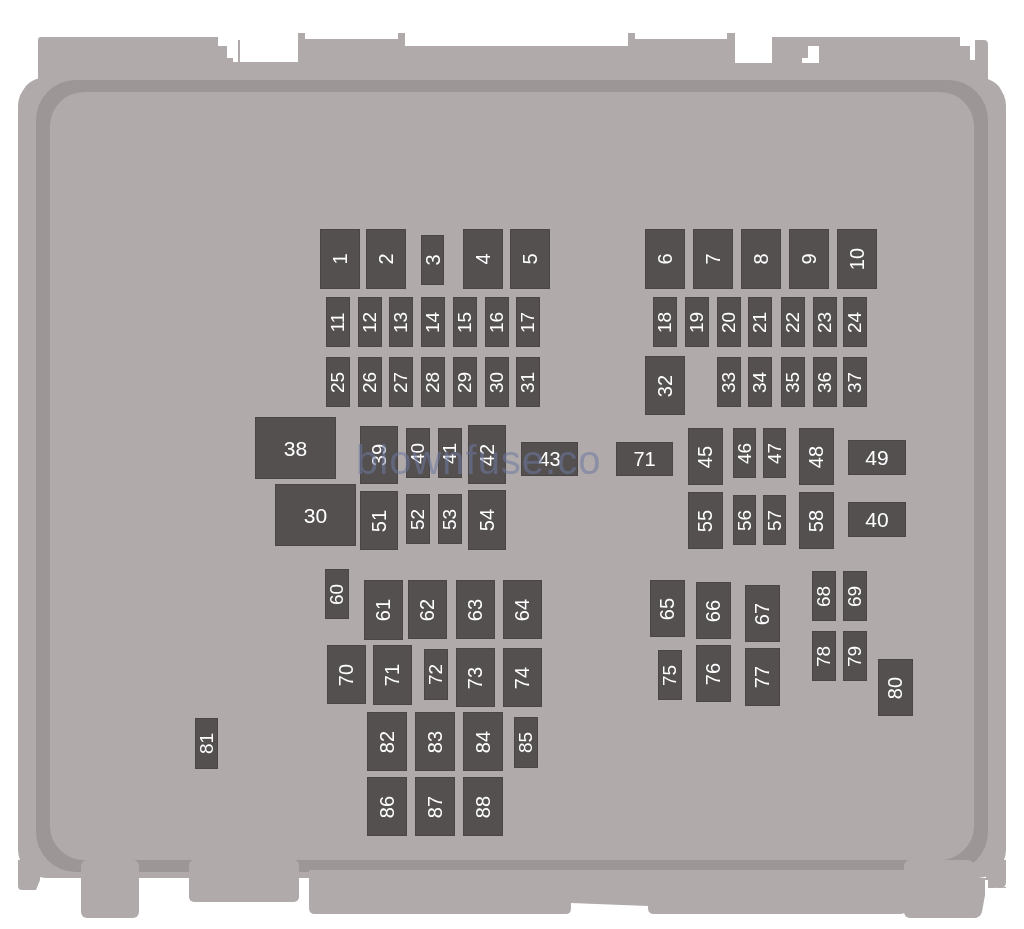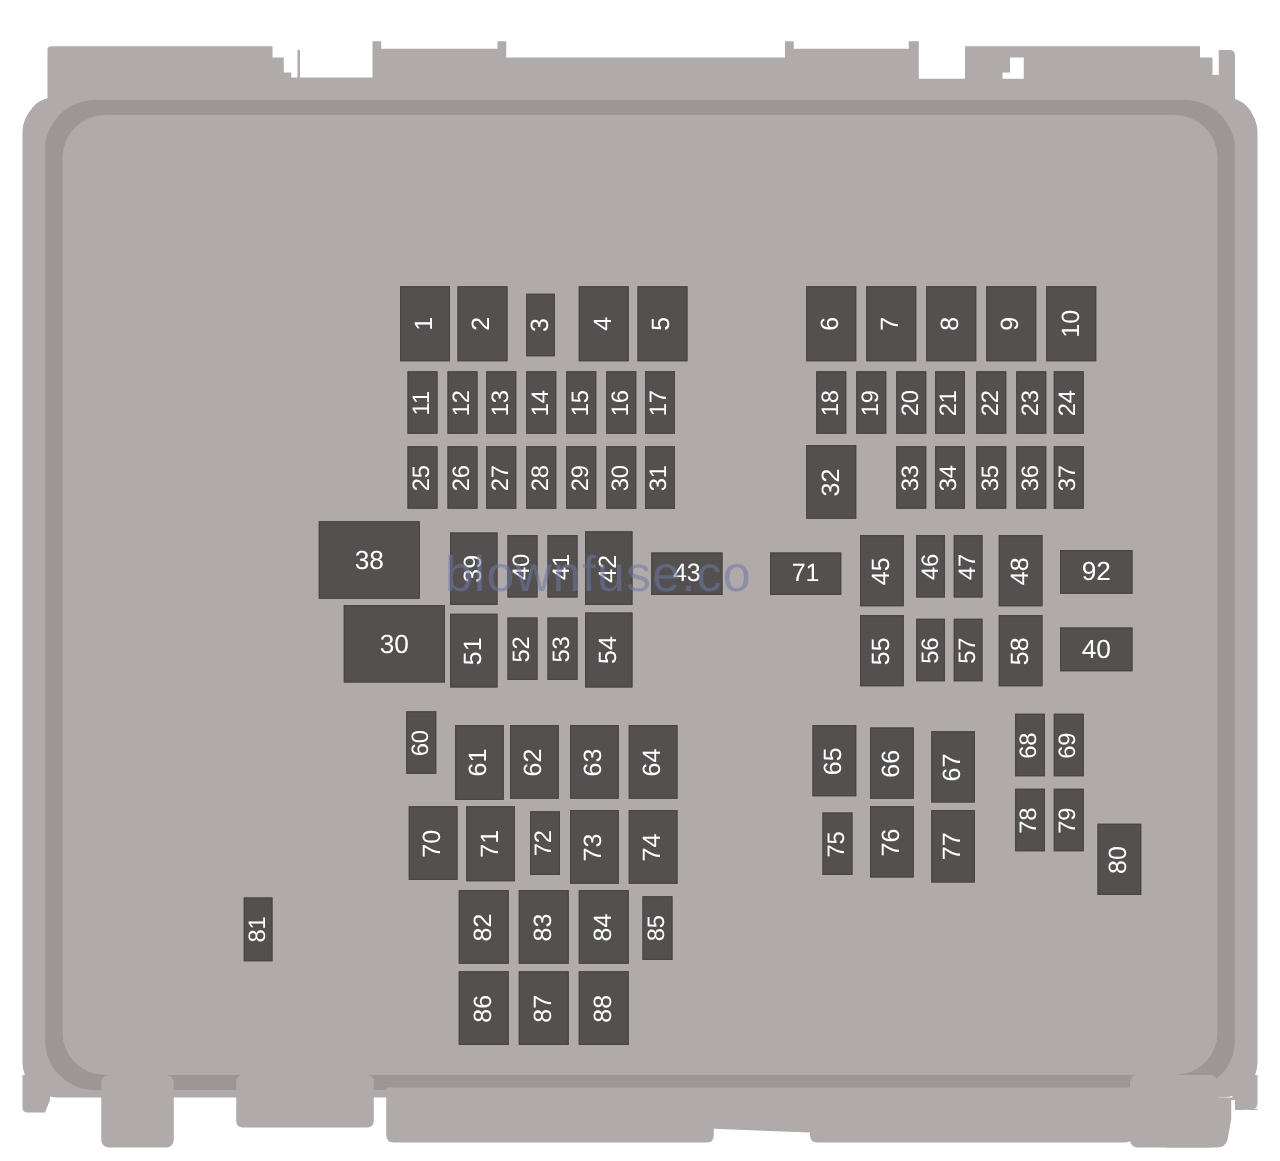--- a/index.html
+++ b/index.html
@@ -199,21 +199,21 @@
       <div class="fuse v" style="left: 733px; top: 428px; width: 23px; height: 50px;">
         <span style="font-size: 19px;">46</span>
       </div>
       <div class="fuse v" style="left: 763px; top: 428px; width: 23px; height: 50px;">
         <span style="font-size: 19px;">47</span>
       </div>
       <div class="fuse v" style="left: 799px; top: 428px; width: 35px; height: 57px;">
         <span style="font-size: 20px;">48</span>
       </div>
       <div class="fuse" style="left: 848px; top: 440px; width: 58px; height: 35px;">
-        <span style="font-size: 21px;">92</span>
+        <span style="font-size: 21px;">49</span>
       </div>
       <div class="fuse" style="left: 275px; top: 484px; width: 81px; height: 62px;">
         <span style="font-size: 21px;">30</span>
       </div>
       <div class="fuse v" style="left: 360px; top: 491px; width: 38px; height: 59px;">
         <span style="font-size: 20px;">51</span>
       </div>
       <div class="fuse v" style="left: 406px; top: 494px; width: 24px; height: 50px;">
         <span style="font-size: 19px;">52</span>
       </div>

